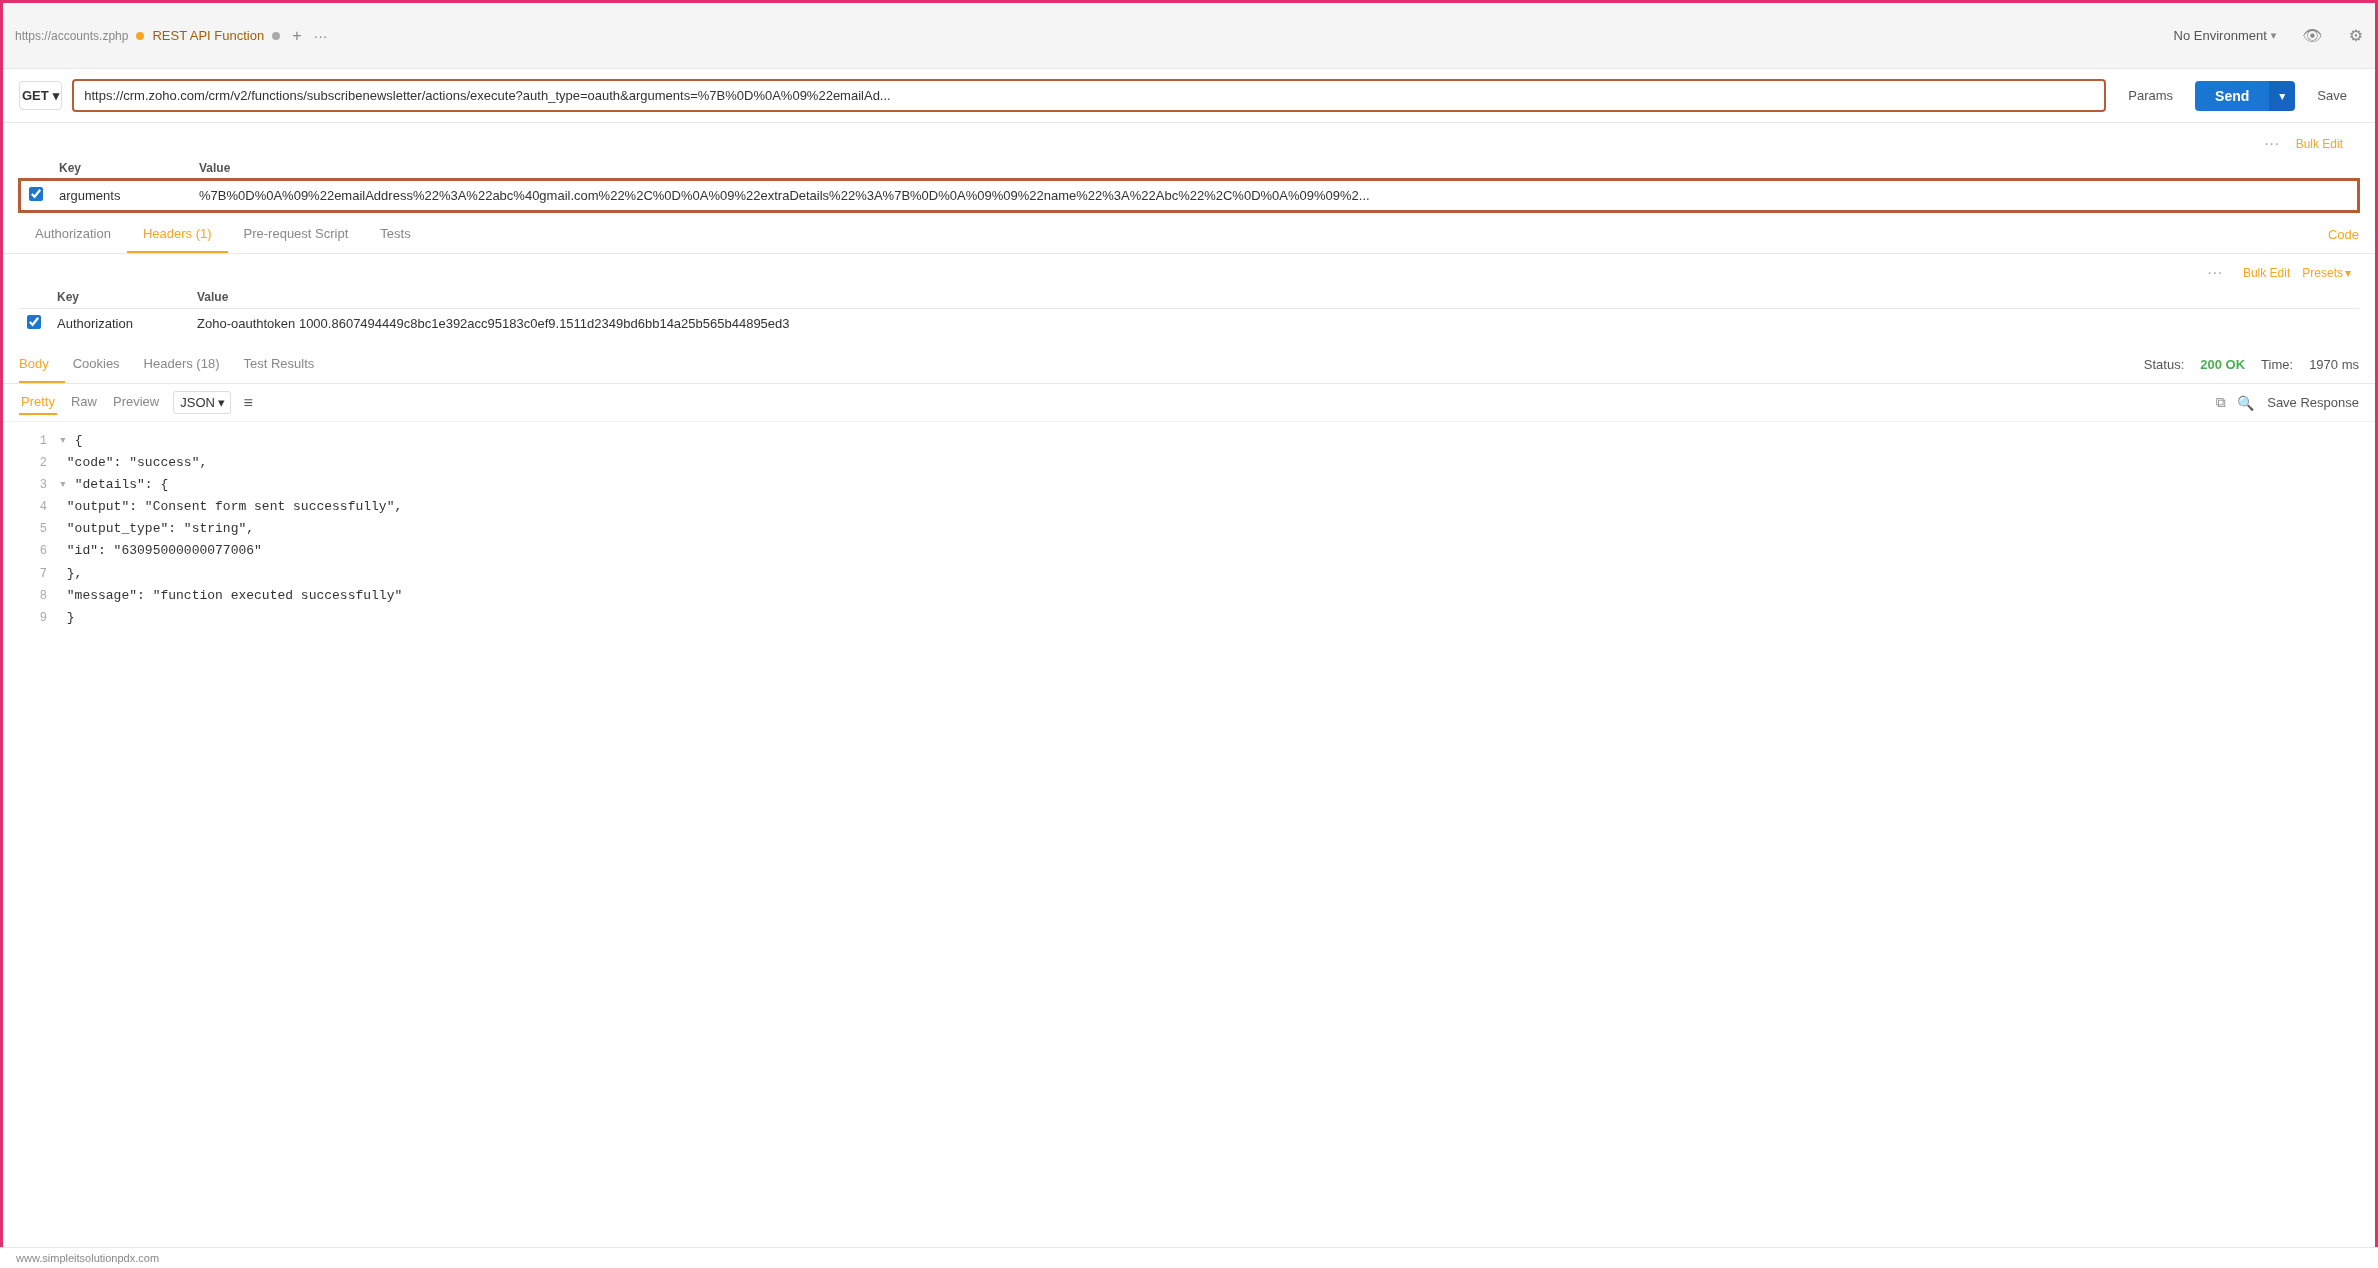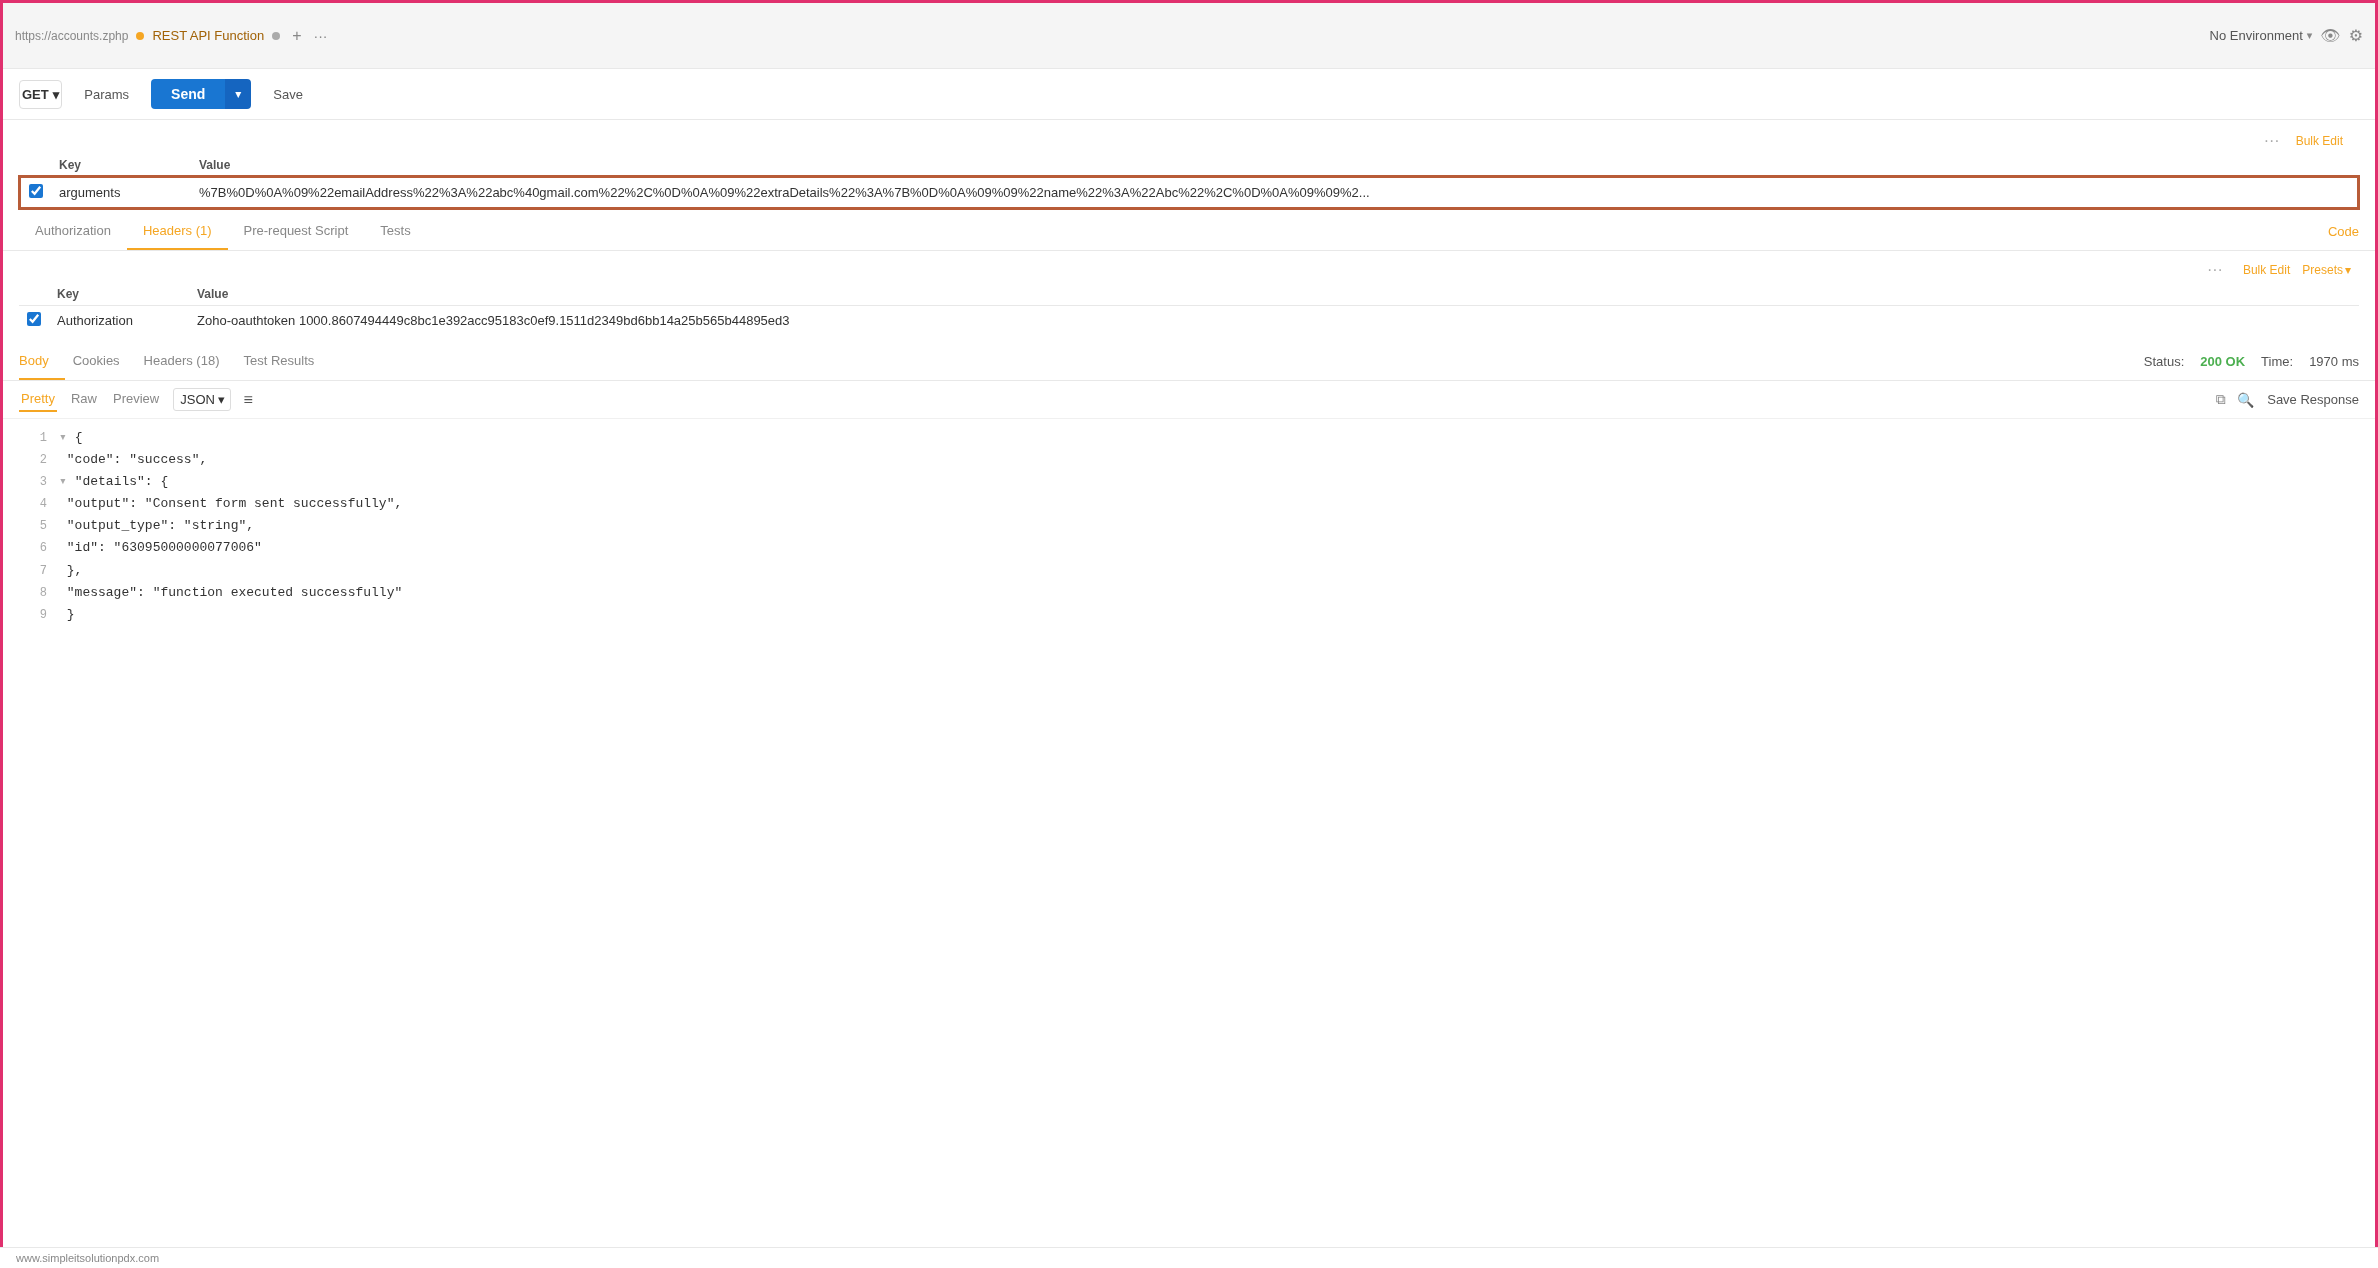--- a/index.html
+++ b/index.html
@@ -26,21 +26,21 @@
     }
     .tab-dot-orange { width: 8px; height: 8px; border-radius: 50%; background: #f5a623; display: inline-block; }
     .tab-dot-gray { width: 8px; height: 8px; border-radius: 50%; background: #aaa; display: inline-block; }
     .tab-name { font-size: 13px; color: #a16207; }
     .tab-plus { font-size: 16px; color: #888; padding: 0 4px; }
     .tab-more { font-size: 14px; color: #888; }
     .top-right {
       margin-left: auto;
       display: flex;
       align-items: center;
-      gap: 8px;
+      gap: 26px;
     }
     .no-env {
       font-size: 13px;
       color: #555;
       display: flex;
       align-items: center;
       gap: 4px;
     }
     .chevron-down { font-size: 11px; color: #888; }
     .icon-btn { font-size: 16px; color: #888; cursor: pointer; }
@@ -326,20 +326,21 @@
     <span class="icon-btn">👁</span>
     <span class="icon-btn">⚙</span>
   </div>
 </div>
 
 <div class="url-bar">
   <div class="method-select">
     <span>GET</span>
     <span>▾</span>
   </div>
+  <div class="url-input-box">https://crm.zoho.com/crm/v2/functions/subscribenewsletter/actions/execute?auth_type=oauth&amp;arguments=%7B%0D%0A%09%22emailAd...</div>
   <span class="params-btn">Params</span>
   <div class="send-btn-group">
     <button class="send-btn">Send</button>
     <button class="send-chevron">▾</button>
   </div>
   <button class="save-btn">Save</button>
 </div>
 
 <div class="params-section">
   <div style="display:flex; justify-content:flex-end; align-items:center; padding: 2px 8px 2px 0;">

